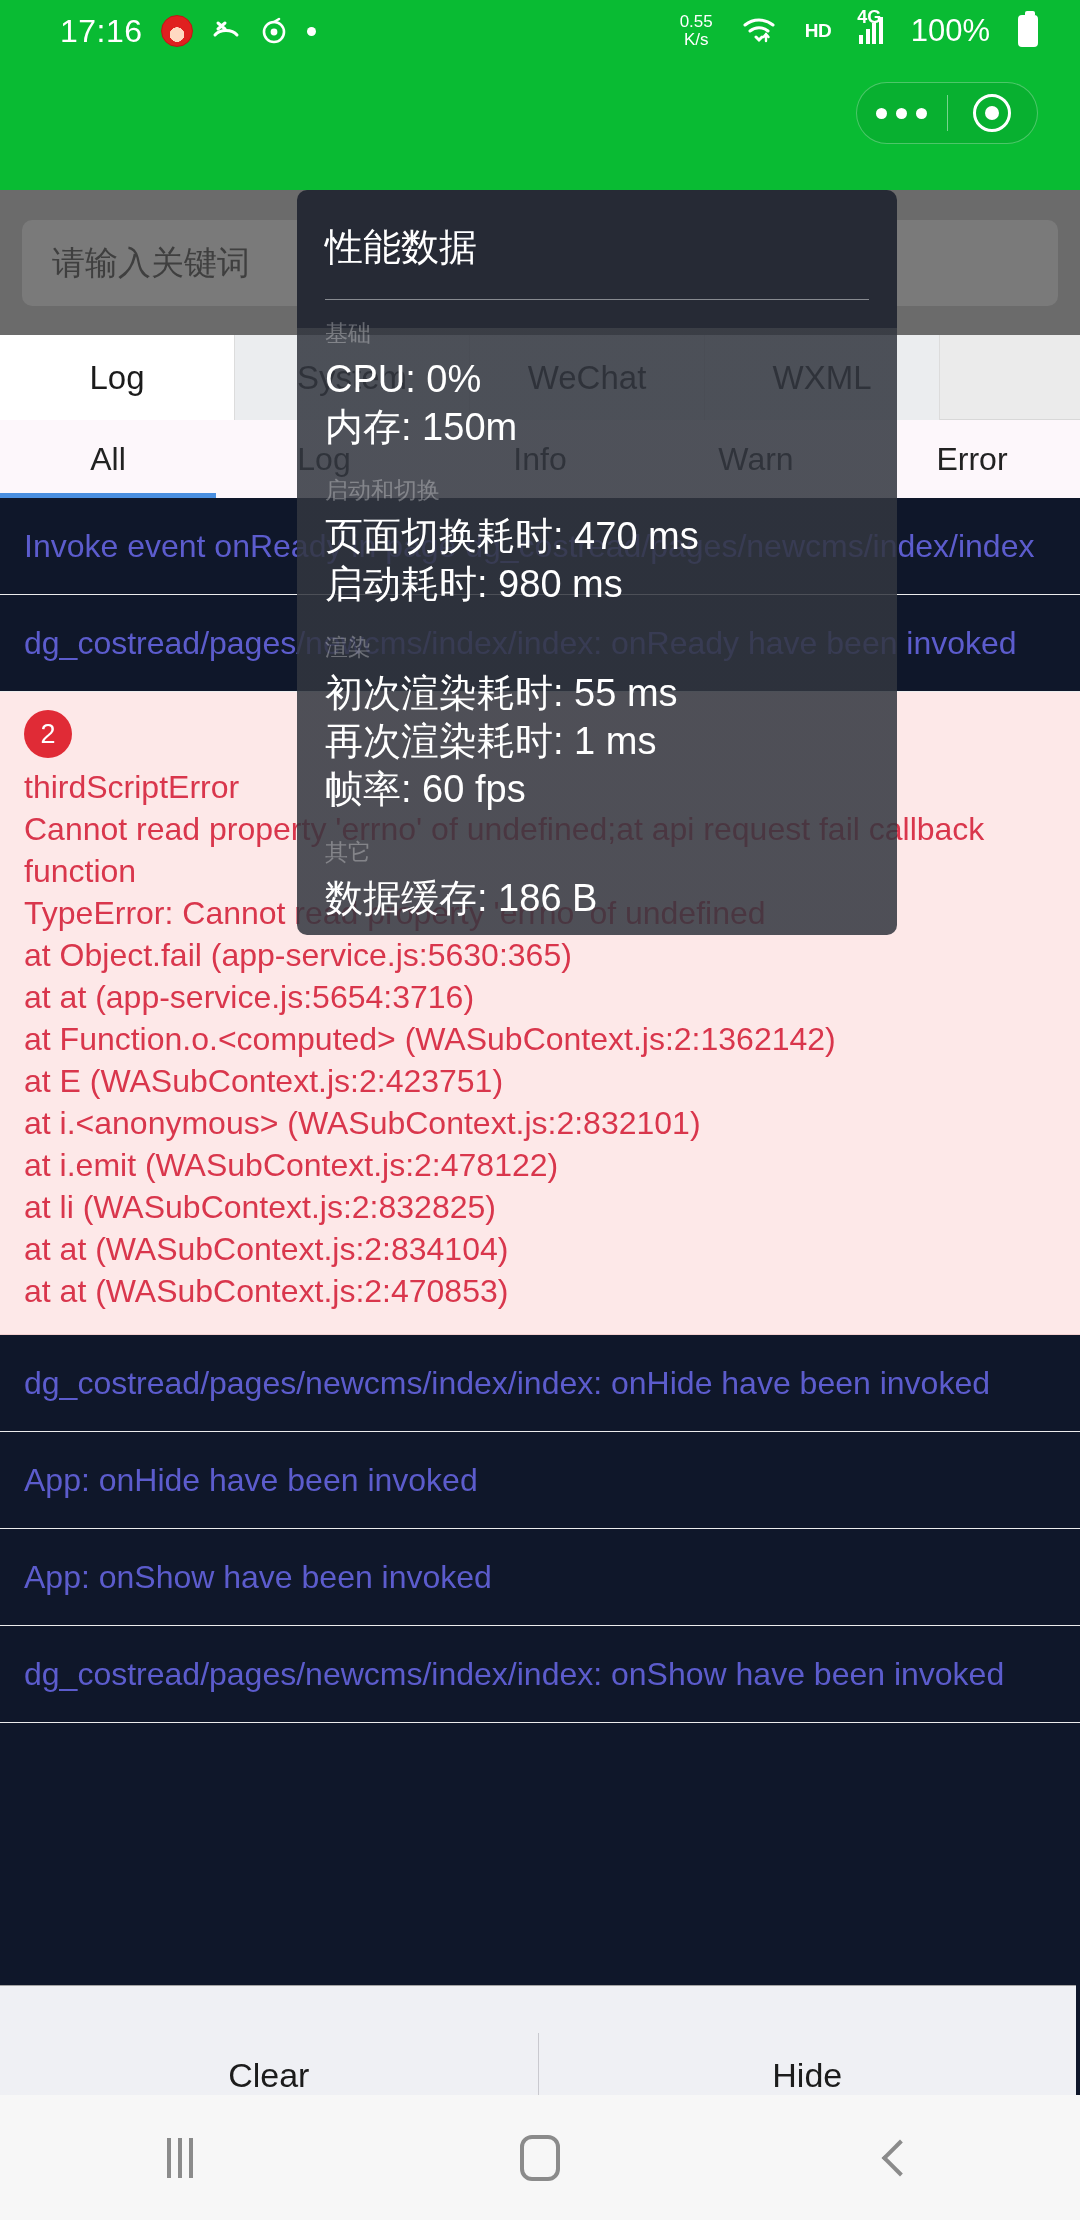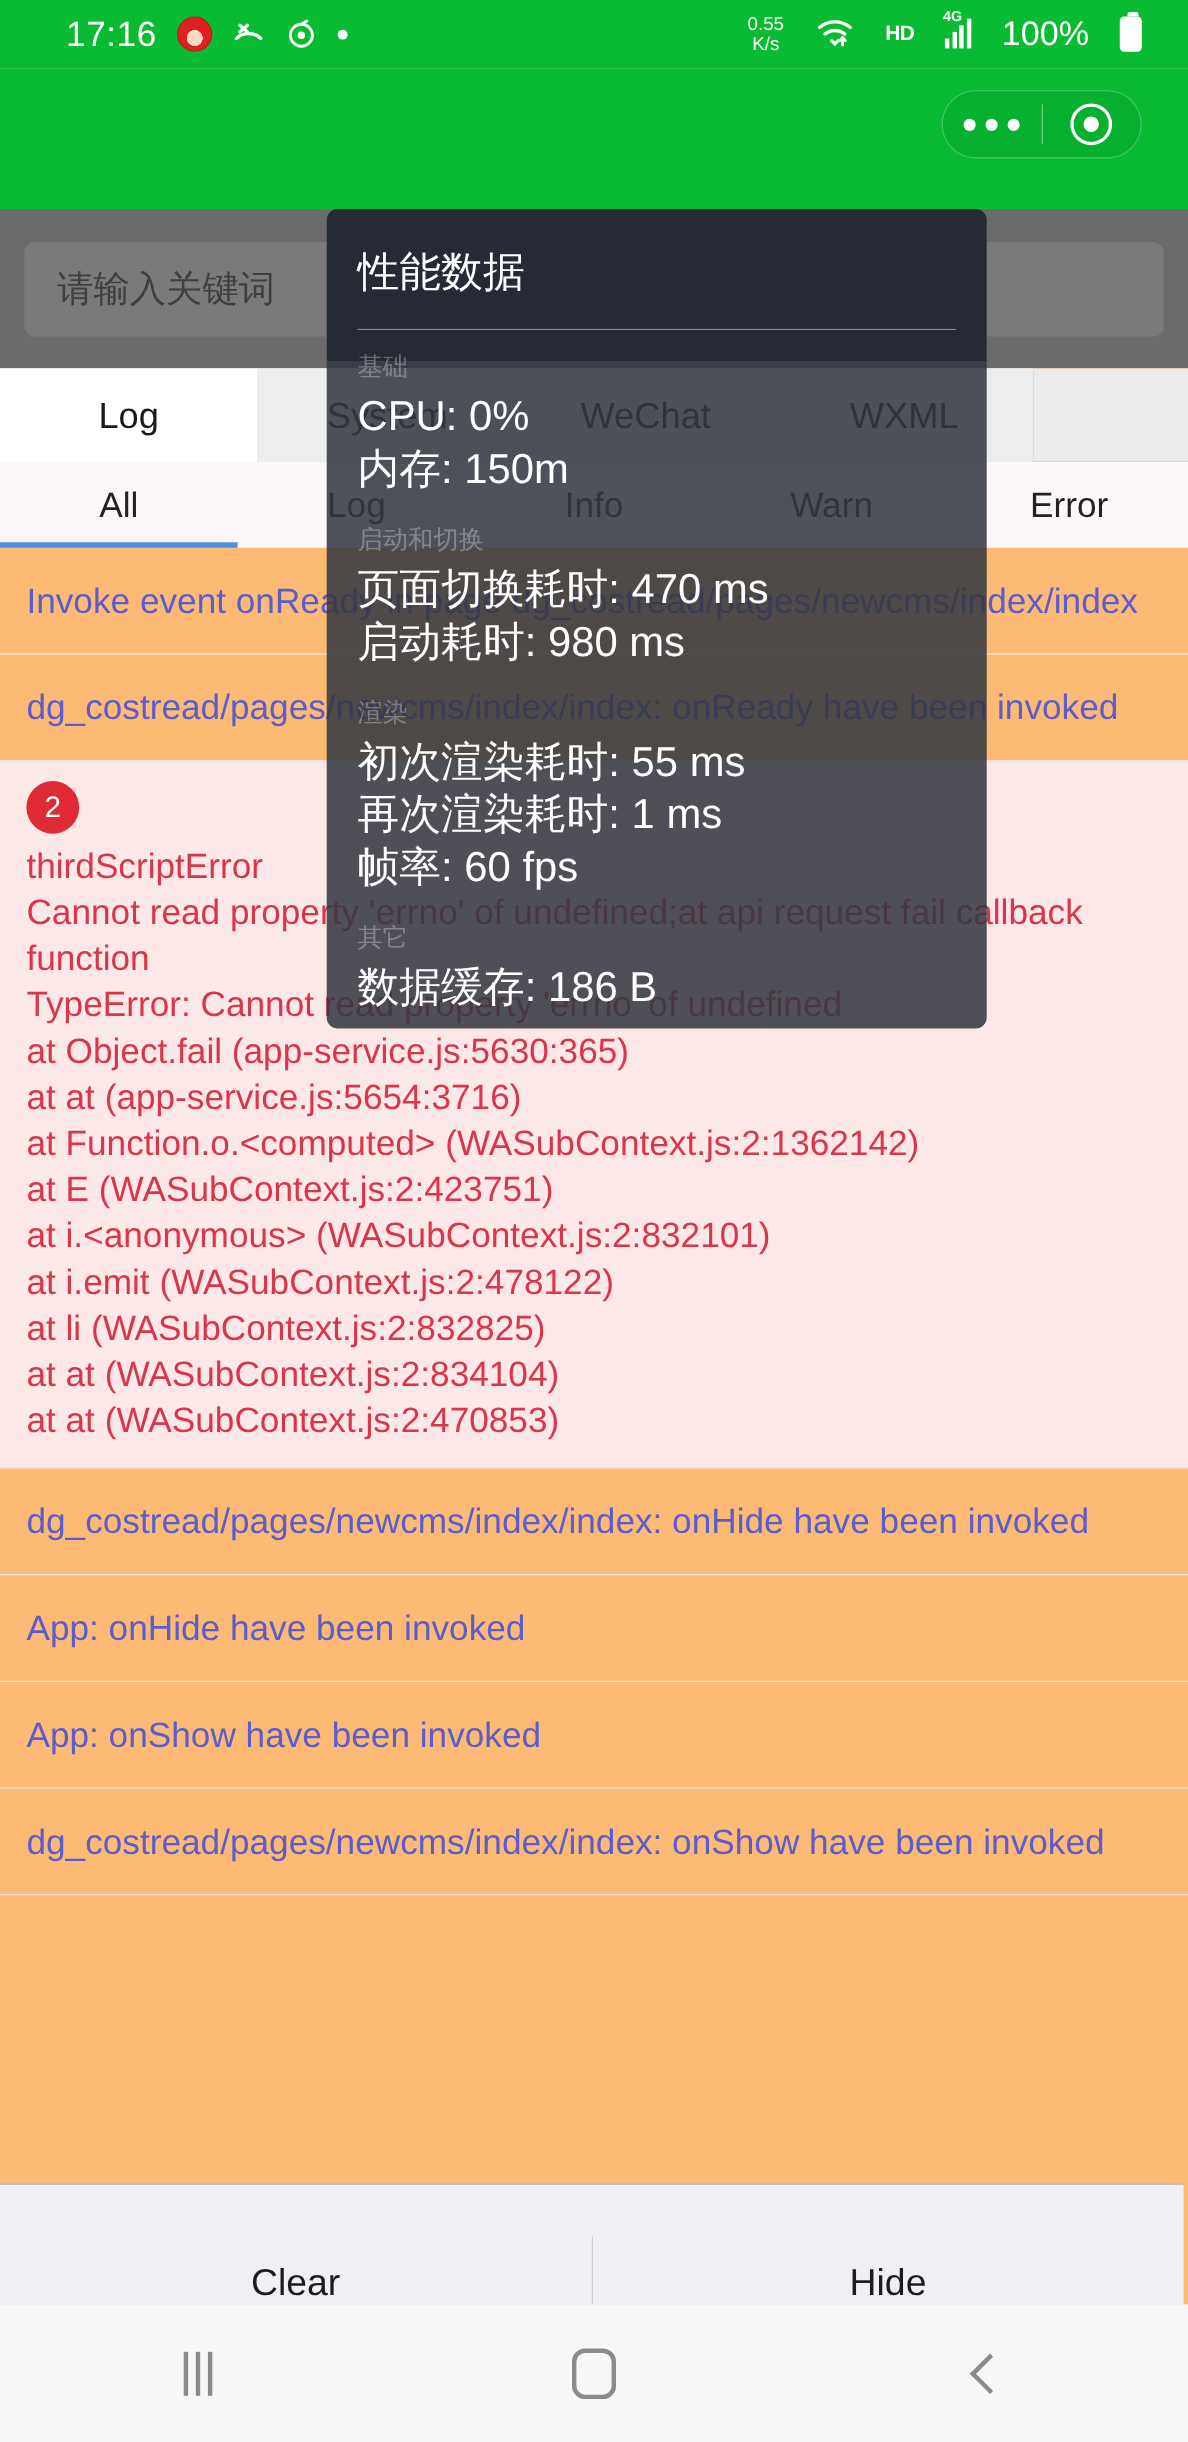--- a/index.html
+++ b/index.html
@@ -31,21 +31,21 @@
     background:#e02020; border-radius:11px 11px 0 0;
   }
   #icon-missed-call svg, #icon-alarm svg { display:block; }
   #icon-dot{ width:9px;height:9px;border-radius:50%;background:#fff; }
 
   #status-right{ margin-left:auto; display:flex; align-items:center; gap:28px; padding-right:42px; }
   #net-speed{ color:#fff; font-size:17px; line-height:18px; text-align:center; }
   #net-speed b{ font-weight:400; display:block; }
   #hd-label{ color:#fff; font-size:19px; font-weight:700; letter-spacing:-.5px;}
   #sig-wrap{ position:relative; }
-  #sig-4g{ position:absolute; left:-2px; top:-11px; color:#fff; font-size:13px; font-weight:700;}
+  #sig-4g{ position:absolute; left:-2px; top:-11px; color:#fff; font-size:18px; font-weight:700;}
   .bars{ display:flex; align-items:flex-end; gap:2.5px; height:26px; }
   .bars i{ display:block; width:4px; background:#fff; }
   #battery-pct{ color:#fff; font-size:31px; }
   #battery-icon{
     width:20px;height:32px;border:2px solid #fff;border-radius:4px;position:relative;background:#fff;
   }
   #battery-icon:before{
     content:"";position:absolute;left:5px;top:-6px;width:10px;height:4px;background:#fff;border-radius:2px 2px 0 0;
   }
 
@@ -82,21 +82,21 @@
     display:flex; align-items:center;
   }
   #search-placeholder{
     padding-left:30px; font-size:33px; color:#3f3f3f;
   }
   #search-mag{ position:absolute; right:360px; top:26px; }
 
   
   #devtools{
     position:absolute; left:0; top:335px; width:1080px; height:1760px;
-    background:#fdba74;
+    background:#0f172a;
   }
 
   
   #main-tabs{ display:flex; height:85px; background:#ebebeb; border-bottom:1px solid #d8d8d8;}
   .mtab{
     flex:0 0 auto; width:235px; height:85px;
     display:flex; align-items:center; justify-content:center;
     font-size:33px; color:#1b1b1b; background:#ebedef;
     border-right:1px solid #dcdcdc;
   }

